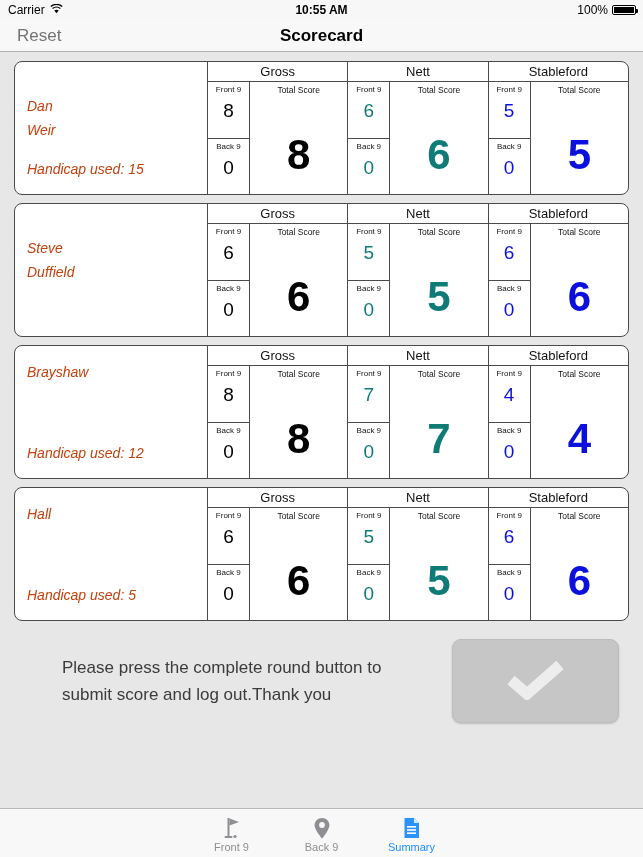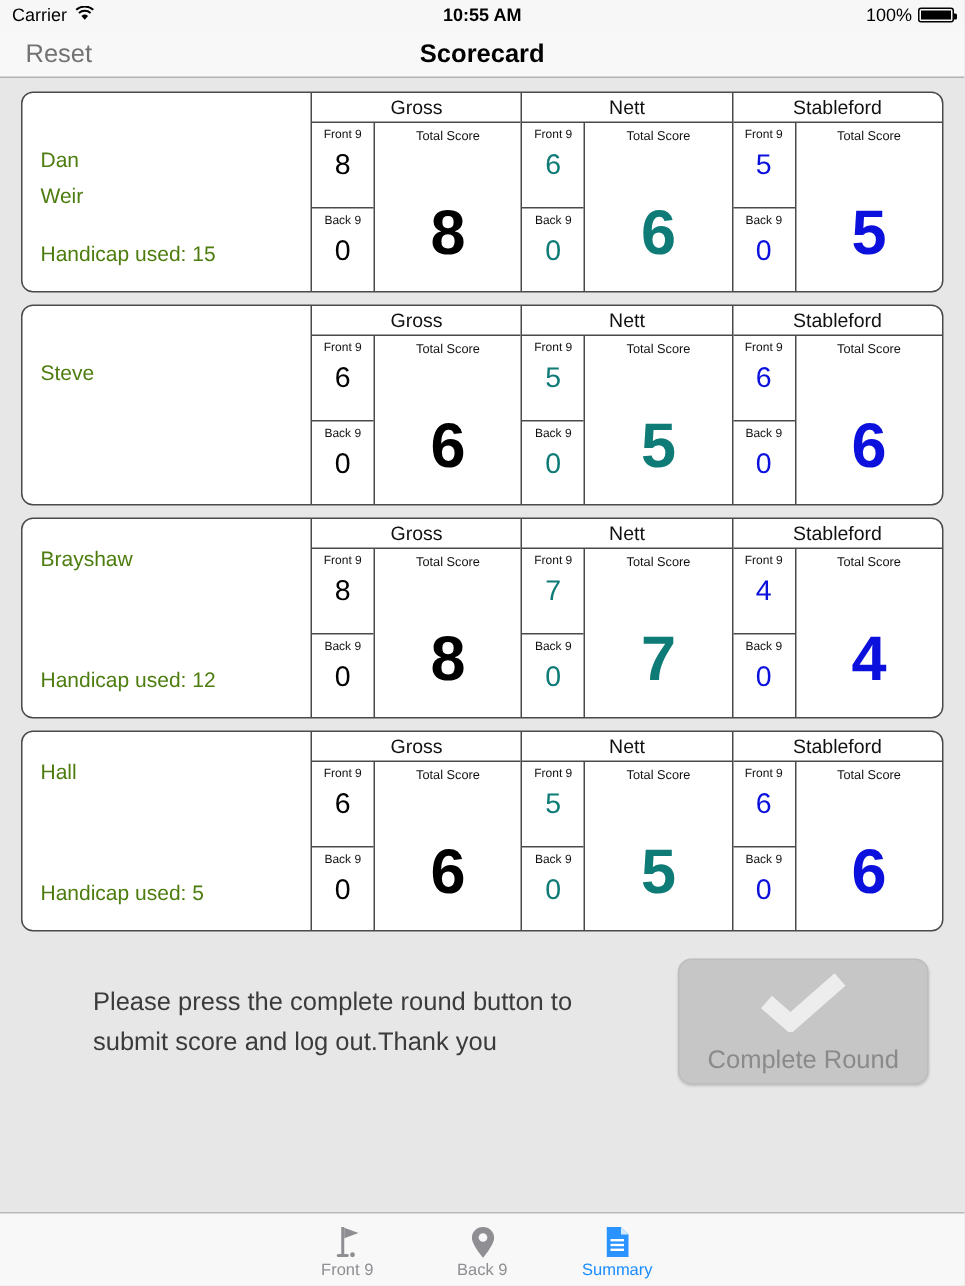--- a/index.html
+++ b/index.html
@@ -68,21 +68,21 @@
   }
   .score-card:last-child { margin-bottom: 0; }
 
   
   .player-col {
     width: 193px;
     flex: 0 0 193px;
     border-right: 1.2px solid #4a4a4a;
     display: flex; flex-direction: column;
     padding: 14px 16px 10px 12px;
-    font-size: 14px; color: #4d7c0f;
+    font-size: 14px; color: #c2410c; font-style: italic;
   }
   .player-first { margin-top: 18px; line-height: 24px; }
   .player-last  { line-height: 24px; }
   .player-handicap { margin-top: auto; margin-bottom: 6px; line-height: 18px; }
 
   
   .cat-col {
     flex: 1 1 0;
     display: flex; flex-direction: column;
     border-right: 1.2px solid #4a4a4a;
@@ -256,20 +256,21 @@
           <div class="total-col">
             <span class="total-label">Total Score</span>
             <span class="total-value" style="color:#0c10dd">5</span>
           </div>
         </div>
       </div>
     </div>
     <div class="score-card">
       <div class="player-col">
         <div class="player-first">Steve</div>
+        <div class="player-last">Duffield</div>
       </div>
       <div class="cat-col">
         <div class="cat-header">Gross</div>
         <div class="cat-body">
           <div class="halves-col">
             <div class="half-cell">
               <span class="half-label">Front 9</span>
               <span class="half-value" style="color:#000000">6</span>
             </div>
             <div class="half-cell">
@@ -451,21 +452,20 @@
   </div>
 
 <div id="footer-area">
   <div id="footer-message">Please press the complete round button to submit score and log out.Thank you</div>
   <div id="complete-round-button">
     <span class="check">
       <svg width="62" height="40" viewBox="0 0 62 40">
         <path d="M6 20 L22 34 L55 5" stroke="#ededed" stroke-width="11" fill="none" stroke-linecap="butt" stroke-linejoin="miter"></path>
       </svg>
     </span>
-    <span id="complete-round-label">Complete Round</span>
   </div>
 </div>
 
 <div id="tab-bar">
     <div class="tab-item">
       <span class="tab-icon">
         <svg width="22" height="24" viewBox="0 0 22 24">
           <rect x="6.5" y="2" width="2" height="19" fill="#8e8e93"></rect>
           <path d="M8.5 2.5 L18 6 L8.5 9.5 Z" fill="#8e8e93"></path>
           <rect x="3.5" y="20" width="8" height="2" rx="1" fill="#8e8e93"></rect>

